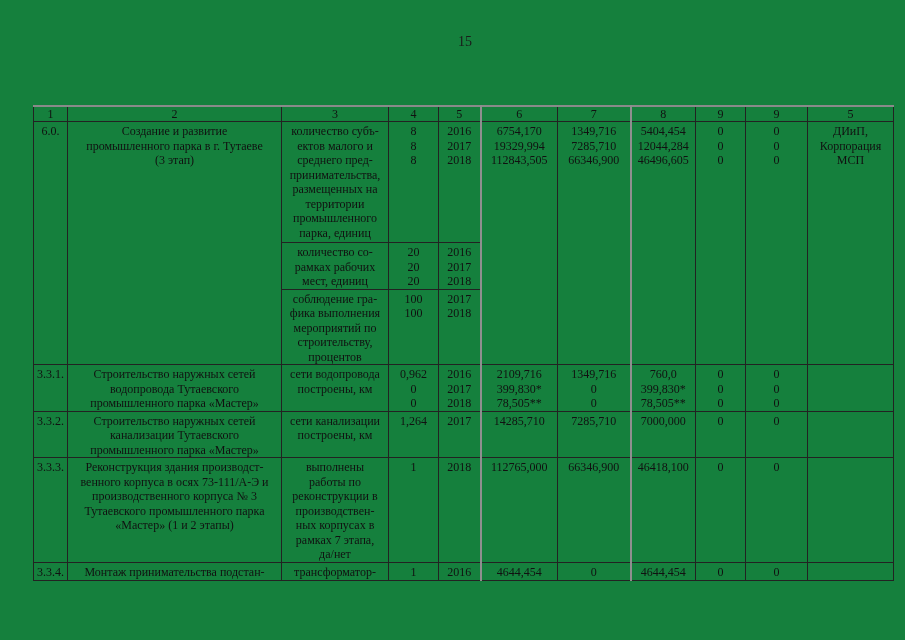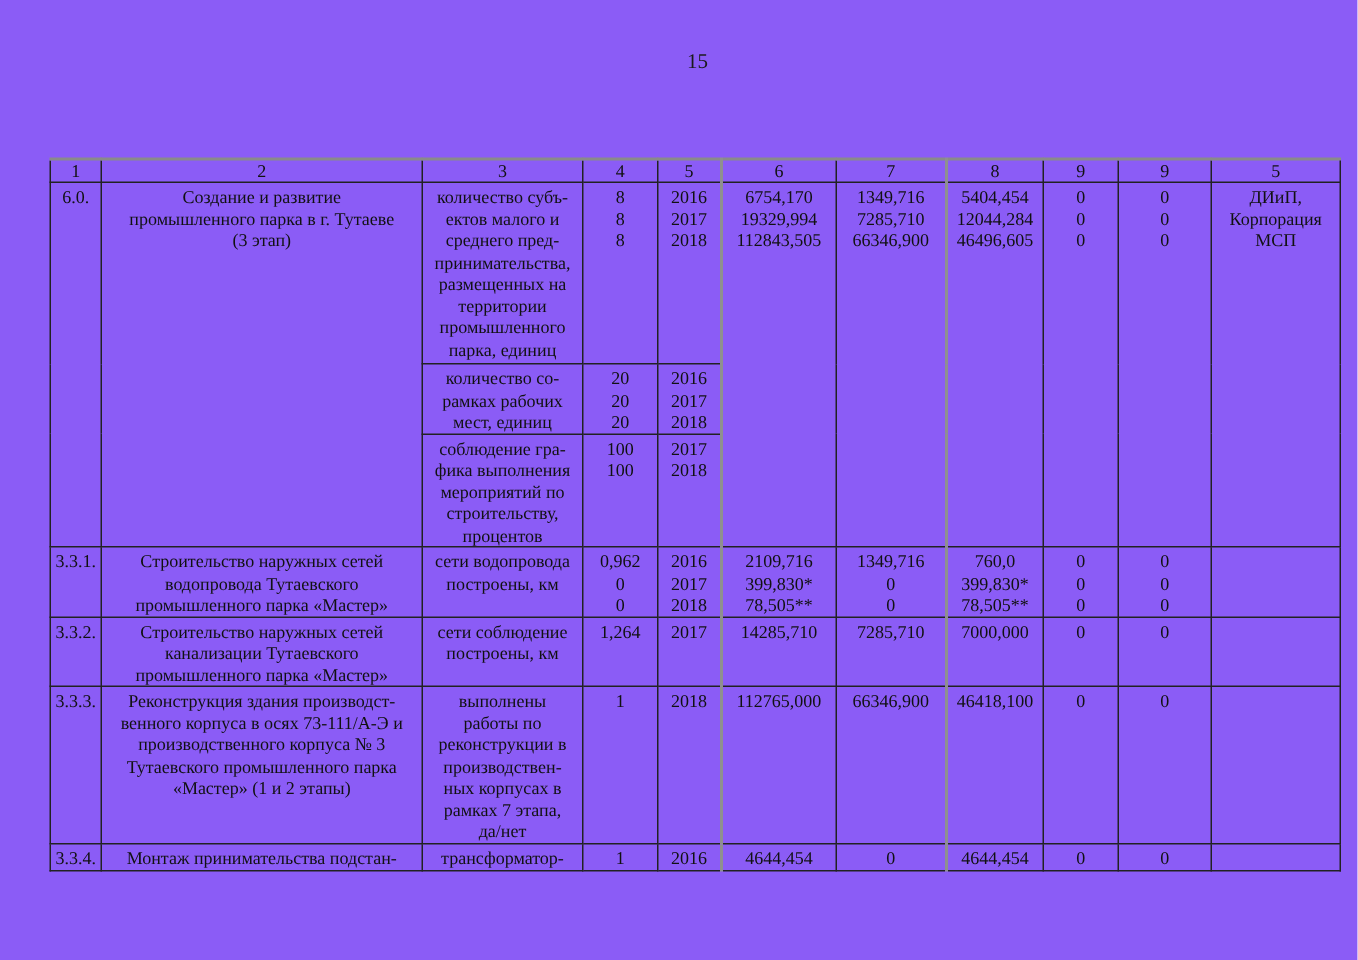--- a/index.html
+++ b/index.html
@@ -4,21 +4,21 @@
 <style>
   html, body {
     margin: 0;
     padding: 0;
     background: #ffffff;
   }
   .page {
     position: relative;
     width: 905px;
     height: 640px;
-    background: #8b5cf6;
+    background: #15803d;
     font-family: "Liberation Serif", "DejaVu Serif", serif;
     color: #111111;
     overflow: hidden;
   }
   .page-number {
     position: absolute;
     top: 34px;
     left: 0;
     width: 930px;
     text-align: center;
@@ -182,21 +182,21 @@
 0
 0</td>
       <td></td>
     </tr>
 
     <tr style="height:46px">
       <td>3.3.2.</td>
       <td class="l">Строительство наружных сетей
 канализации Тутаевского
 промышленного парка «Мастер»</td>
-      <td class="l">сети соблюдение
+      <td class="l">сети канализации
 построены, км</td>
       <td>1,264</td>
       <td>2017</td>
       <td class="gL">14285,710</td>
       <td>7285,710</td>
       <td class="gL">7000,000</td>
       <td>0</td>
       <td>0</td>
       <td></td>
     </tr>

